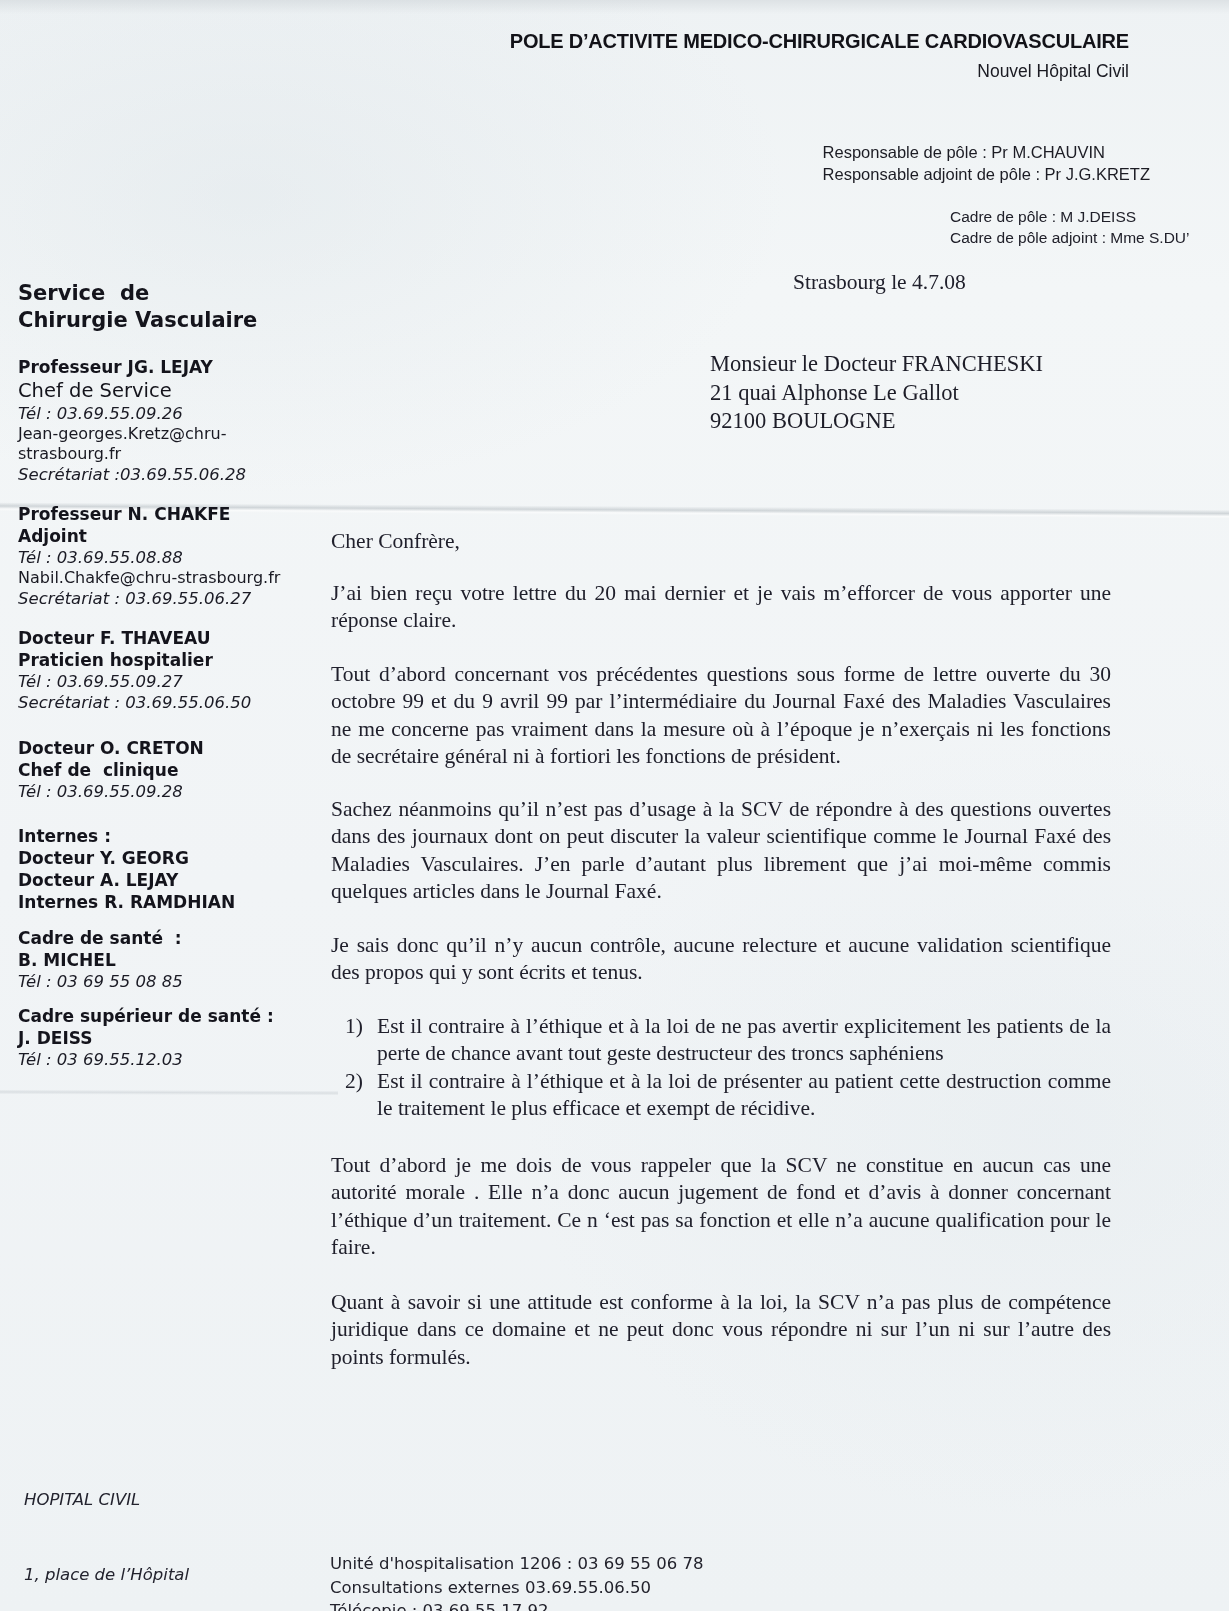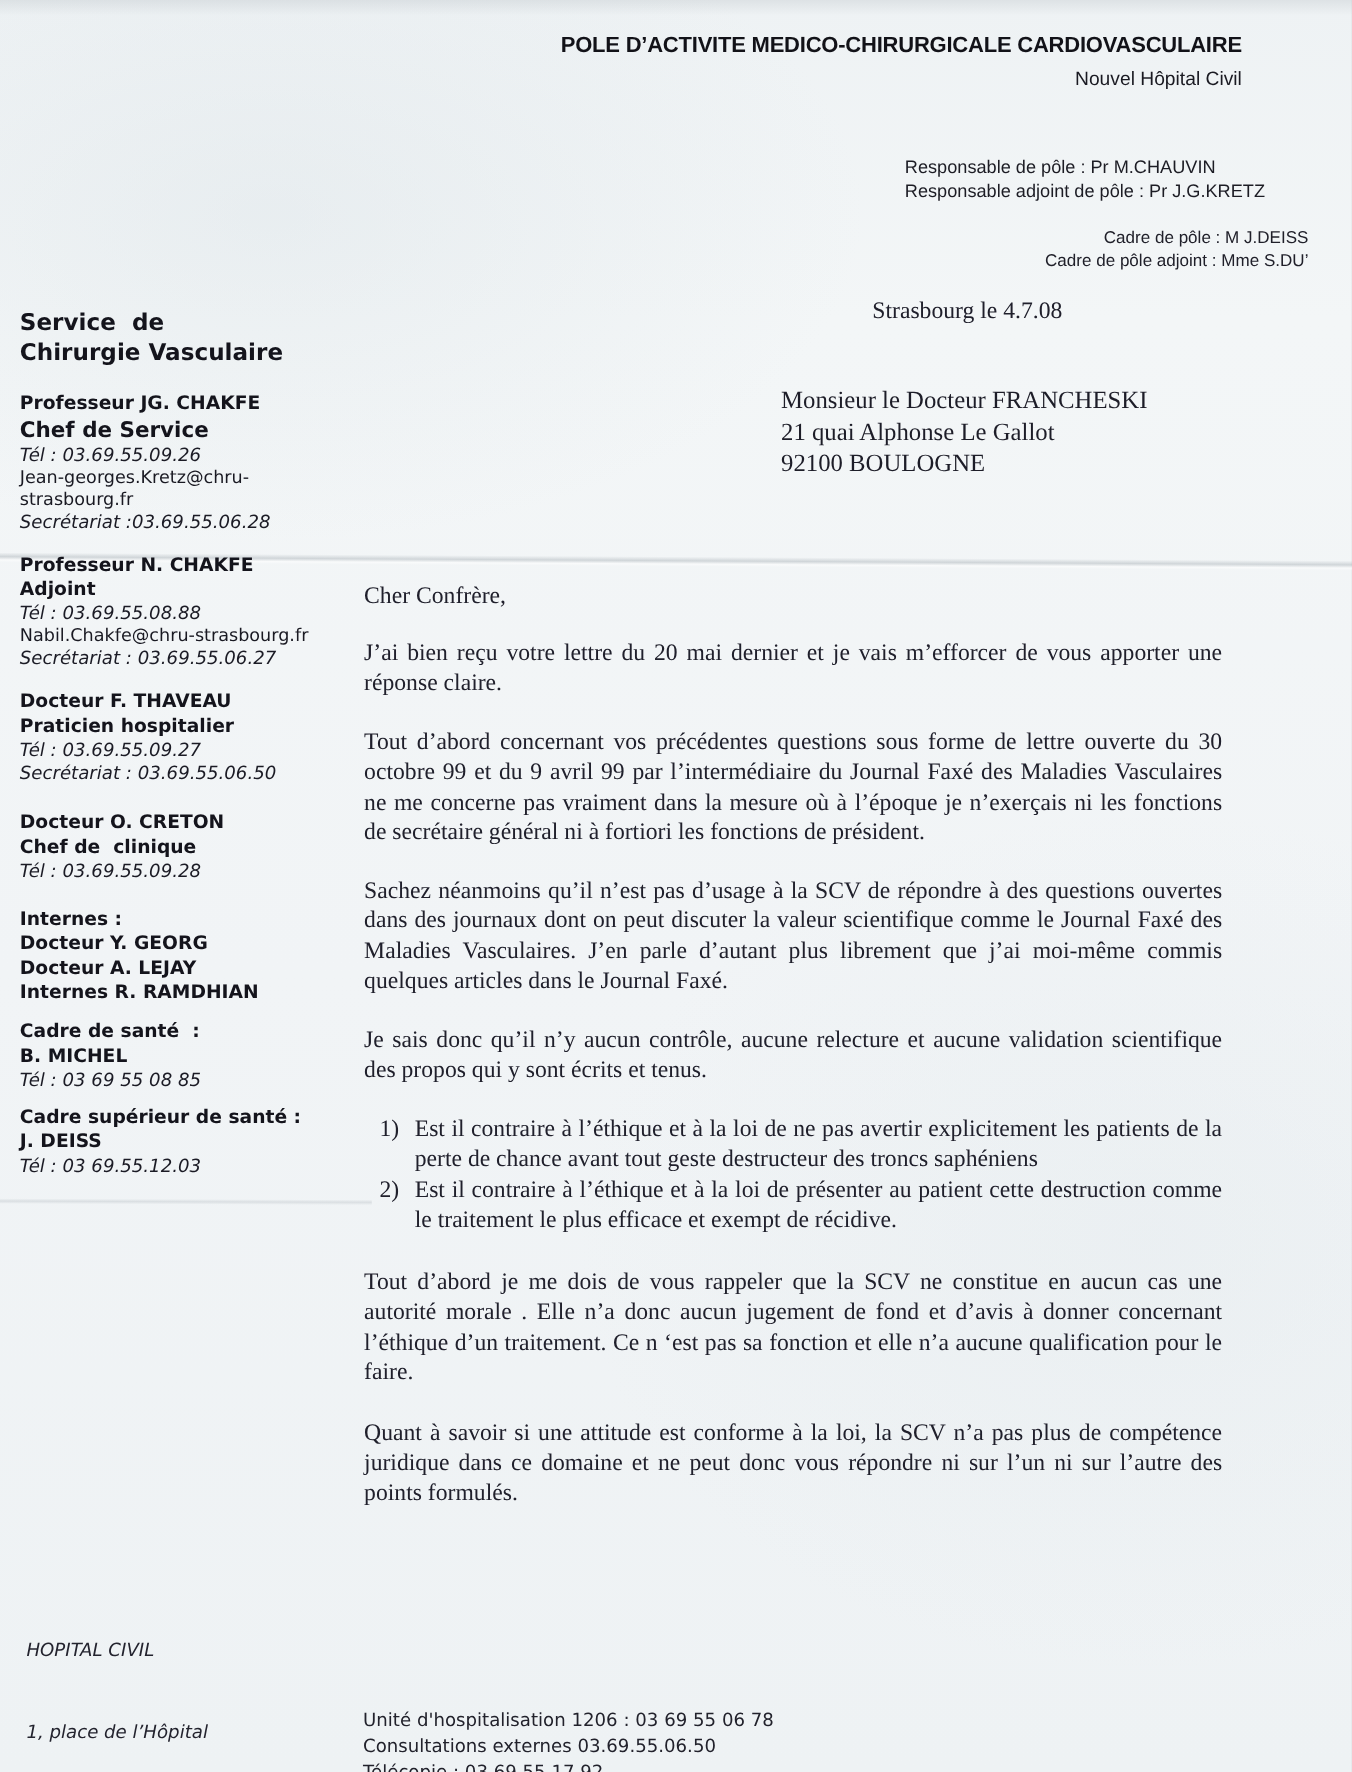--- a/index.html
+++ b/index.html
@@ -30,33 +30,33 @@
   .edge-shadow{
     position:absolute;left:0;top:0;width:100%;height:14px;
     background:linear-gradient(180deg,rgba(120,130,138,.14),rgba(120,130,138,0));
   }
 
   
   .org{top:30px;right:100px;text-align:right;font-family:"Liberation Sans",sans-serif;}
   .org-title{font-weight:bold;font-size:20px;letter-spacing:-.2px;color:#121218;margin-bottom:7px;}
   .org-sub{font-size:17.5px;line-height:23px;color:#1a1a22;}
   .resp{top:141px;right:79px;font-family:"Liberation Sans",sans-serif;font-size:16.5px;line-height:22px;color:#1c1c24;}
-  .cadres{top:206px;left:950px;text-align:right;font-family:"Liberation Sans",sans-serif;font-size:15.5px;line-height:21px;color:#20202a;white-space:nowrap;}
+  .cadres{top:206px;left:950px;text-align:left;font-family:"Liberation Sans",sans-serif;font-size:15.5px;line-height:21px;color:#20202a;white-space:nowrap;}
 
   
   .dateline{top:270px;left:793px;font-family:"Liberation Serif",serif;font-size:21.5px;color:#20202c;}
   .recipient{top:350px;left:710px;font-family:"Liberation Serif",serif;font-size:22.5px;line-height:28.5px;color:#1d1d28;}
 
   
   .sb{font-family:"DejaVu Sans",sans-serif;color:#14141c;}
   .sb .ln{white-space:pre-wrap;}
   .sb-service{top:280px;left:18px;font-weight:bold;font-size:21px;line-height:27px;}
   .sb-g{left:18px;width:305px;line-height:20.5px;}
   .nb{font-weight:bold;font-size:17px;line-height:22px;}
-  .nb-lg{font-weight:bold;font-size:19.5px;line-height:25px;}
+  .nb-lg{font-weight:normal;font-size:19.5px;line-height:25px;}
   .it{font-style:italic;font-size:16.5px;line-height:21px;color:#1b1b25;}
   .nm{font-size:16px;line-height:20px;color:#191922;}
 
   
   .letter{top:522px;left:331px;width:780px;font-family:"Liberation Serif",serif;font-size:21.5px;line-height:27.5px;color:#20202c;text-align:justify;}
   .letter .sal{margin:6px 0 0 0;text-align:left;}
   .p1{margin-top:24px;} .p2{margin-top:26px;} .p3{margin-top:25px;} .p4{margin-top:26px;}
   .qlist{margin-top:26px;}
   .qitem{display:flex;padding-left:14px;}
   .qmark{width:32px;flex:0 0 32px;}
@@ -100,21 +100,21 @@
     <div>21 quai Alphonse Le Gallot</div>
     <div>92100 BOULOGNE</div>
   </div>
 
   <div class="abs sb sb-service">
     <div class="ln">Service  de</div>
     <div class="ln">Chirurgie Vasculaire</div>
   </div>
 
   <div class="abs sb sb-g" style="top:356px">
-    <div class="ln nb">Professeur JG. CHAKFE</div>
+    <div class="ln nb">Professeur JG. LEJAY</div>
     <div class="ln nb-lg">Chef de Service</div>
     <div class="ln it">Tél : 03.69.55.09.26</div>
     <div class="ln nm">Jean-georges.Kretz@chru-</div>
     <div class="ln nm">strasbourg.fr</div>
     <div class="ln it">Secrétariat :03.69.55.06.28</div>
   </div>
 
   <div class="abs sb sb-g" style="top:503px">
     <div class="ln nb">Professeur N. CHAKFE</div>
     <div class="ln nb">Adjoint</div>

